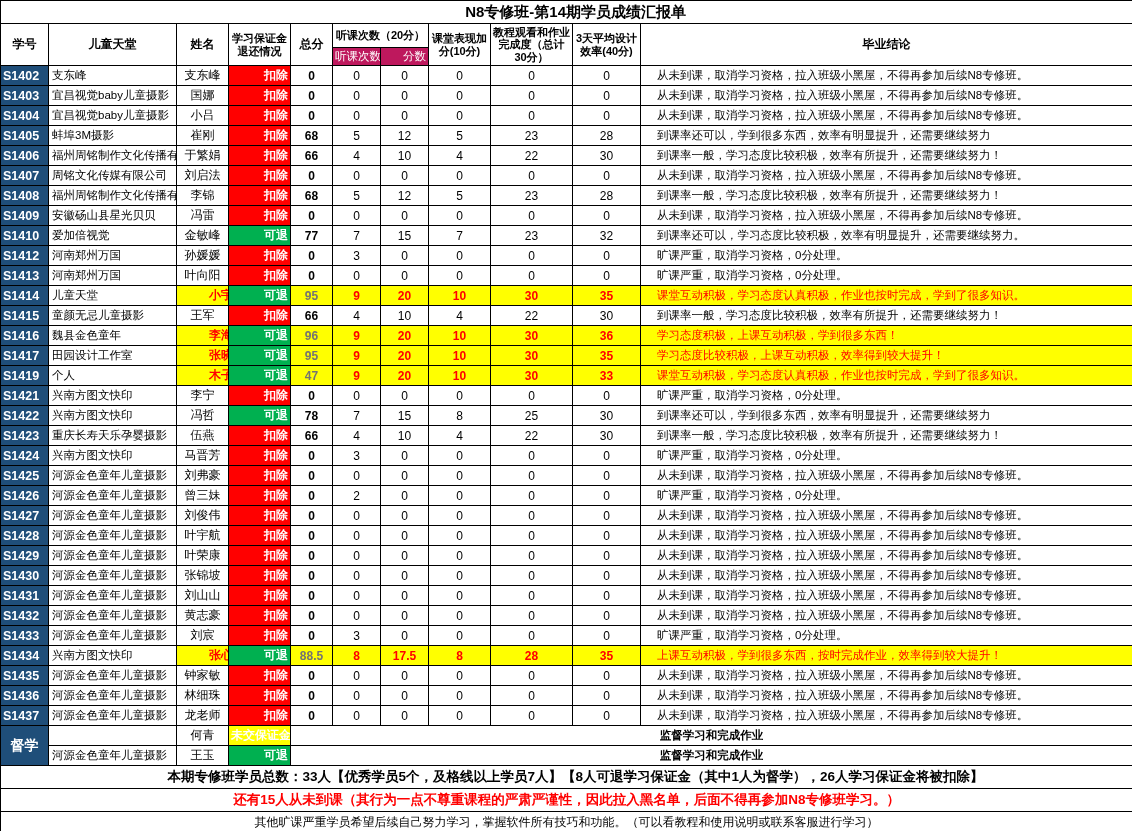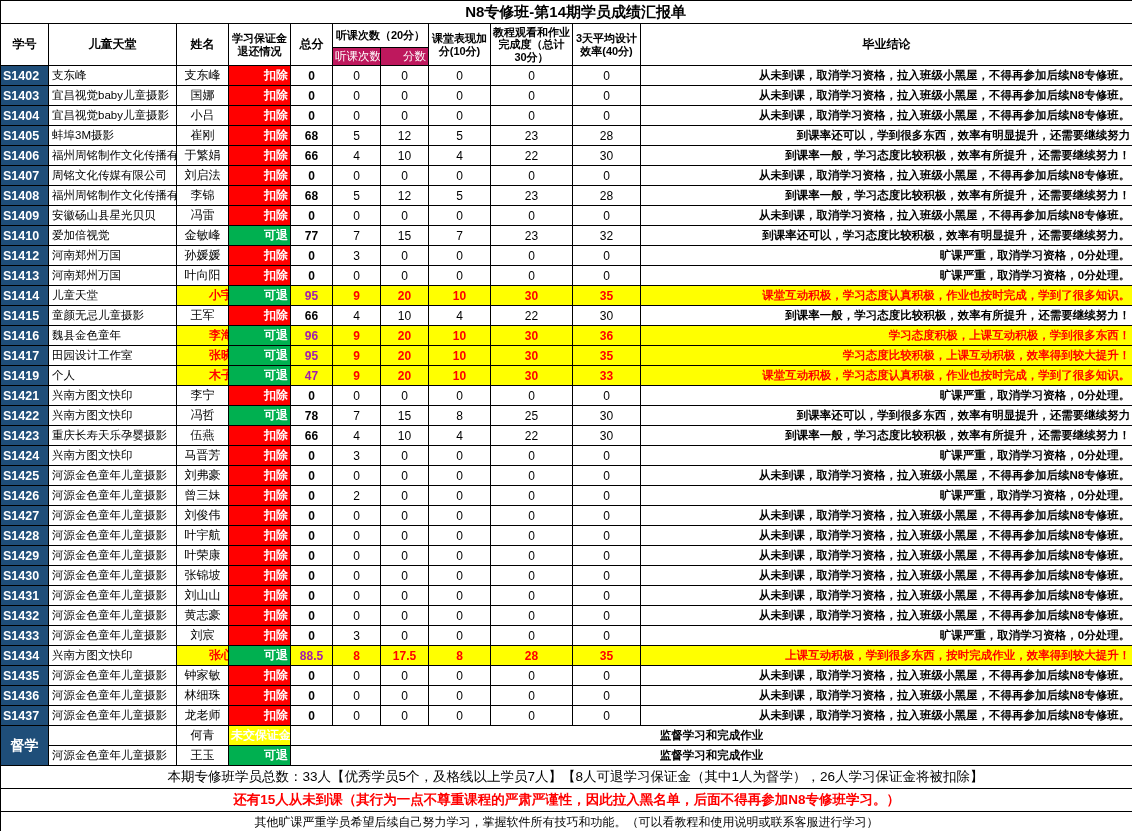--- a/index.html
+++ b/index.html
@@ -11,29 +11,29 @@
   .hdr-sub{background:#be185d;color:#fff;font-weight:normal;text-align:right;font-size:11.5px;}
   td.id{background:#1f4e79;color:#fff;font-weight:bold;font-size:12.5px;margin-top:36px;}
   td.company{text-align:left;font-size:11.5px;padding-left:3px;}
   td.name{text-align:center;font-size:12px;}
   td.deposit{text-align:right;font-weight:bold;font-size:12px;color:#fff;}
   .dep-red{background:#ff0000;}
   .dep-green{background:#00b050;}
   .dep-yellow{background:#ffff00;color:#ff0000;}
   td.num{text-align:center;font-size:12px;font-weight:bold;}
   td.cell{text-align:center;font-size:12px;}
-  td.concl{text-align:right;font-size:11.5px;padding-left:8px;font-weight:bold;}
+  td.concl{text-align:left;font-size:11.5px;padding-left:16px;font-weight:normal;}
   tr.hl td.cell,tr.hl td.num{background:#ffff00;font-weight:bold;color:#ff0000;}
   tr.hl td.concl{background:#ffff00;color:#ff0000;margin-left:16px;}
   tr.hl td.name{background:#ffff00;color:#ff0000;font-weight:bold;padding-left:32px;}
-  tr.hl td.num{color:#a21caf;}
+  tr.hl td.num{color:#737373;}
   .sup-label{background:#1f4e79;color:#fff;font-weight:bold;text-align:center;font-size:14px;}
   .sup-mid{text-align:center;font-weight:bold;font-size:11.5px;}
   .footer td{text-align:center;border:1px solid #000;}
-  .f1{font-size:13.5px;font-weight:normal;height:22px;padding-left:20px;}
+  .f1{font-size:13.5px;font-weight:bold;height:22px;padding-left:20px;}
   .f2{font-size:13.5px;font-weight:bold;color:#ff0000;height:22px;}
   .f3{font-size:12px;height:20px;margin-top:36px;}
   .row{height:20px;}
 </style>
 </head>
 <body>
 
 <div id="sheet">
 <table>
   <colgroup>

